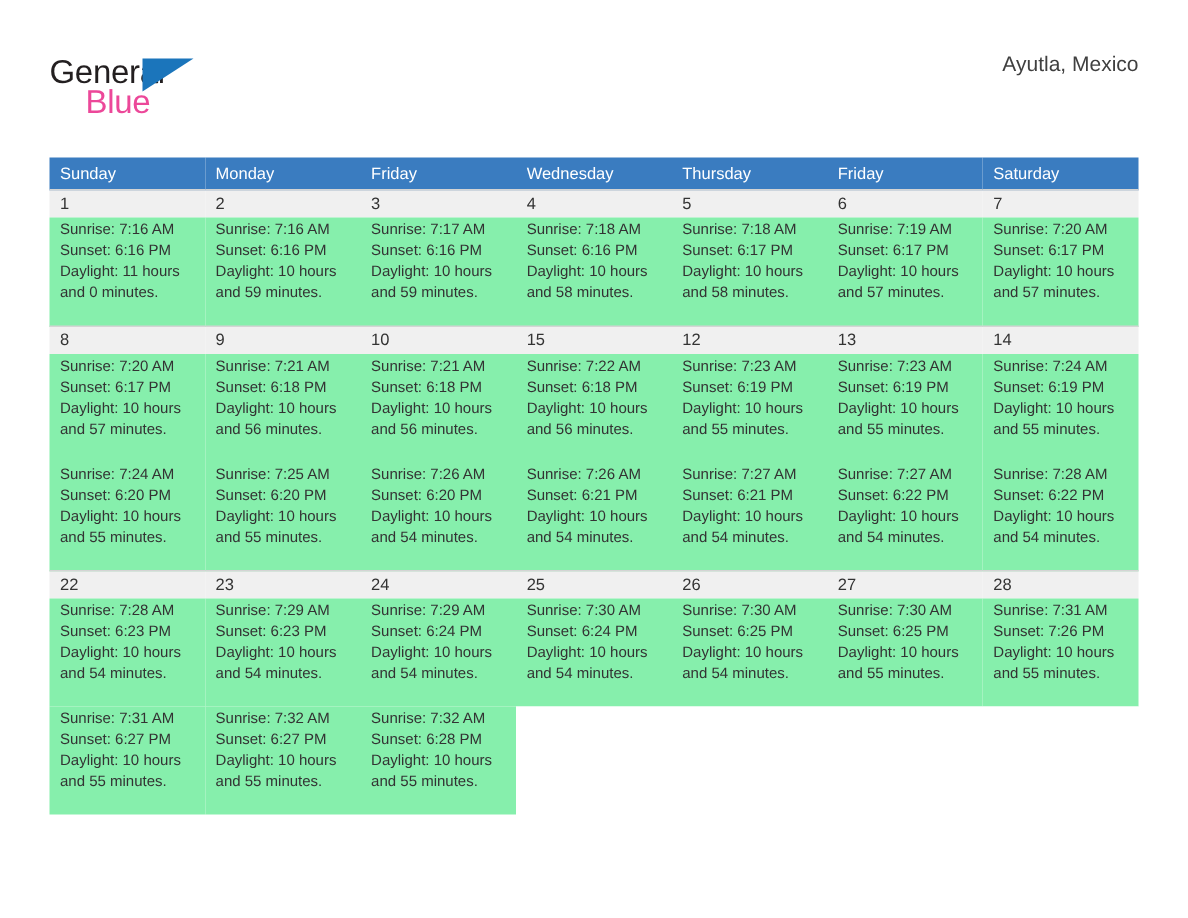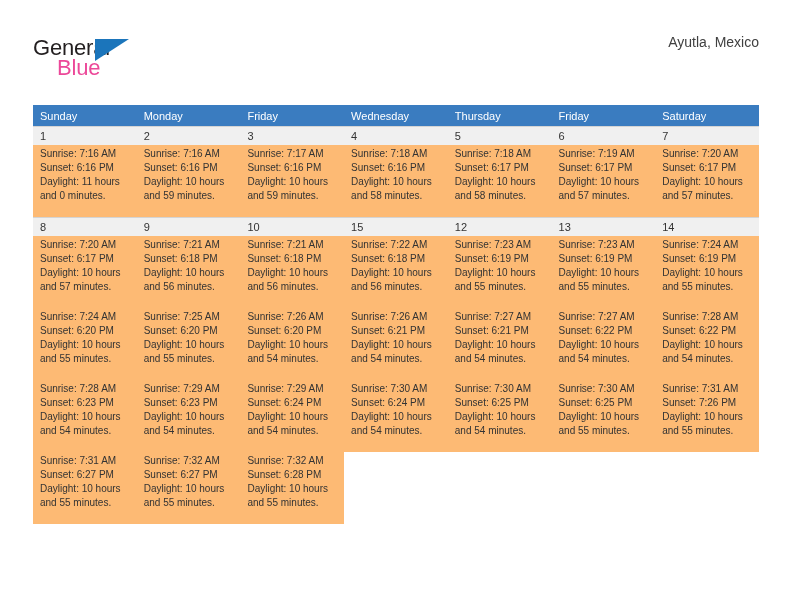--- a/index.html
+++ b/index.html
@@ -114,21 +114,21 @@
   tbody tr.week-dates td {
     background: #f0f0f0;
     font-size: 11px;
     color: #333333;
     padding: 3px 0 2px 7px;
     border-top: 1px solid #d4d4d4;
     vertical-align: top;
     height: 13px;
   }
   tbody tr.week-info td {
-    background: #fdba74;
+    background: #86efac;
     font-size: 10px;
     color: #333333;
     padding: 2px 4px 8px 7px;
     vertical-align: top;
     line-height: 14px;
     height: 62px;
   }
   tbody tr.week-info td .line { white-space: nowrap; }
   td.empty { background: #ffffff !important; }
   tbody tr.week-dates td.empty { border-top: 1px solid #d4d4d4; }
@@ -322,20 +322,29 @@
             <div class="line">and 54 minutes.</div>
           </td>
           <td>
             <div class="line">Sunrise: 7:28 AM</div>
             <div class="line">Sunset: 6:22 PM</div>
             <div class="line">Daylight: 10 hours</div>
             <div class="line">and 54 minutes.</div>
           </td>
         </tr>
 
+        <tr class="week-dates">
+          <td>22</td>
+          <td>23</td>
+          <td>24</td>
+          <td>25</td>
+          <td>26</td>
+          <td>27</td>
+          <td>28</td>
+        </tr>
         <tr class="week-info">
           <td>
             <div class="line">Sunrise: 7:28 AM</div>
             <div class="line">Sunset: 6:23 PM</div>
             <div class="line">Daylight: 10 hours</div>
             <div class="line">and 54 minutes.</div>
           </td>
           <td>
             <div class="line">Sunrise: 7:29 AM</div>
             <div class="line">Sunset: 6:23 PM</div>

